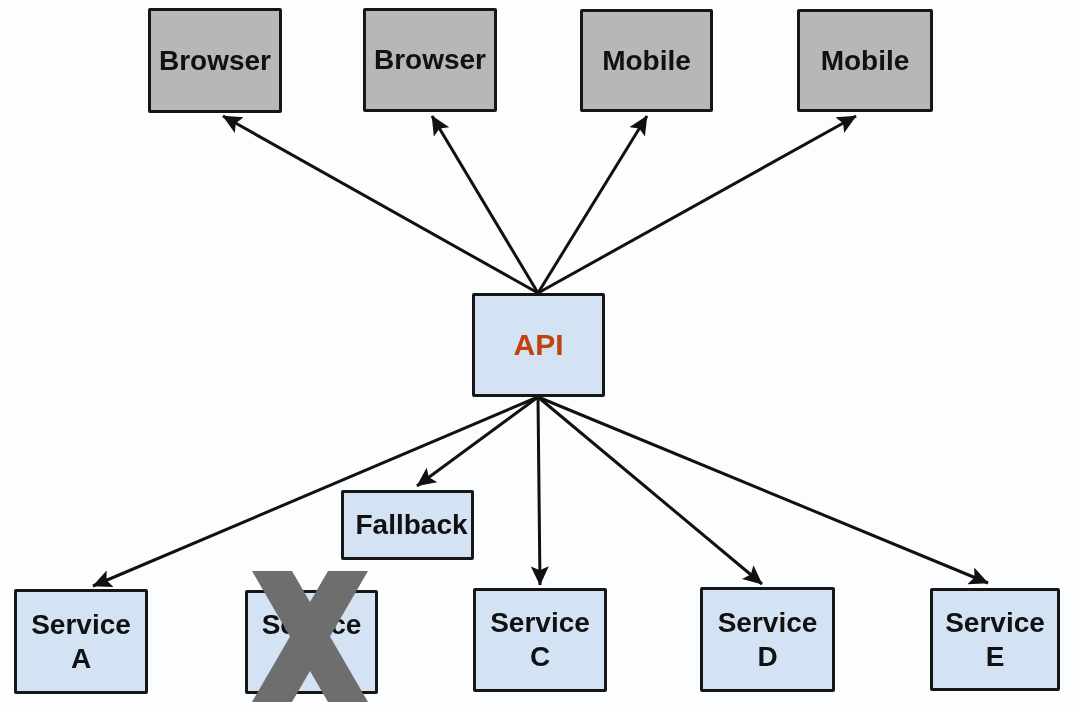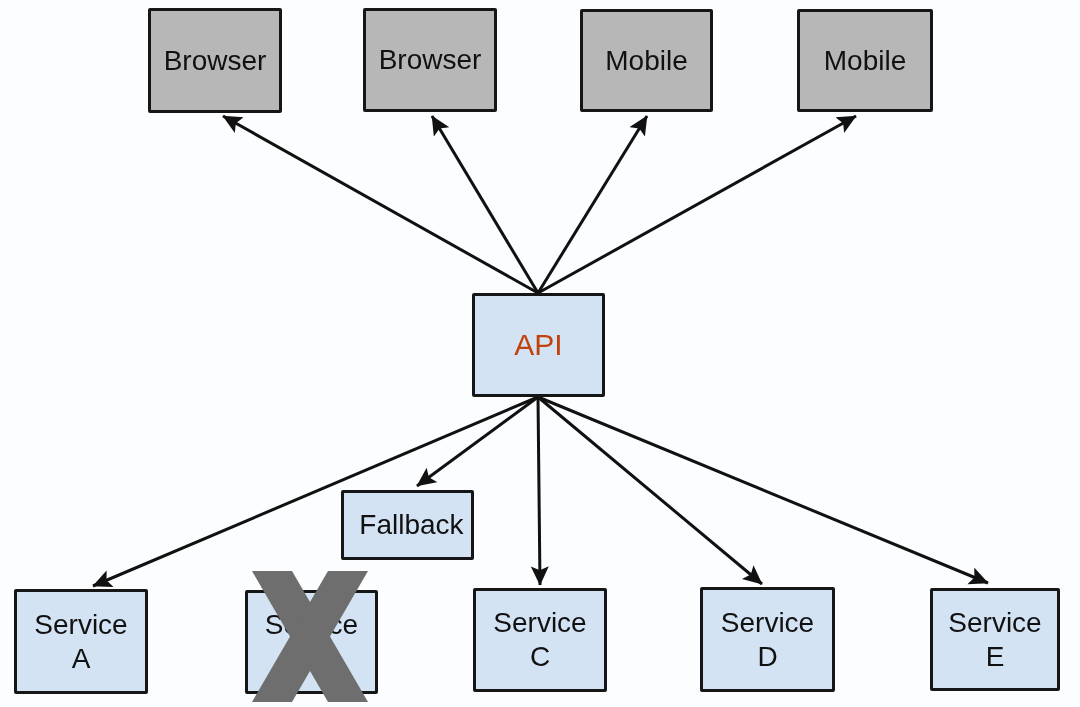--- a/index.html
+++ b/index.html
@@ -35,20 +35,21 @@
     flex-direction: column;
     align-items: center;
     justify-content: center;
     text-align: center;
     line-height: 1.2;
   }
   .node .lbl {
     font-size: 28px;
     color: #111111;
     white-space: nowrap;
+    font-weight: bold;
   }
   .node.node-api .lbl {
     font-size: 30px;
   }
 </style>
 </head>
 <body>
 
 <div class="canvas" id="canvas" style="background: rgb(251, 253, 254);">
 

